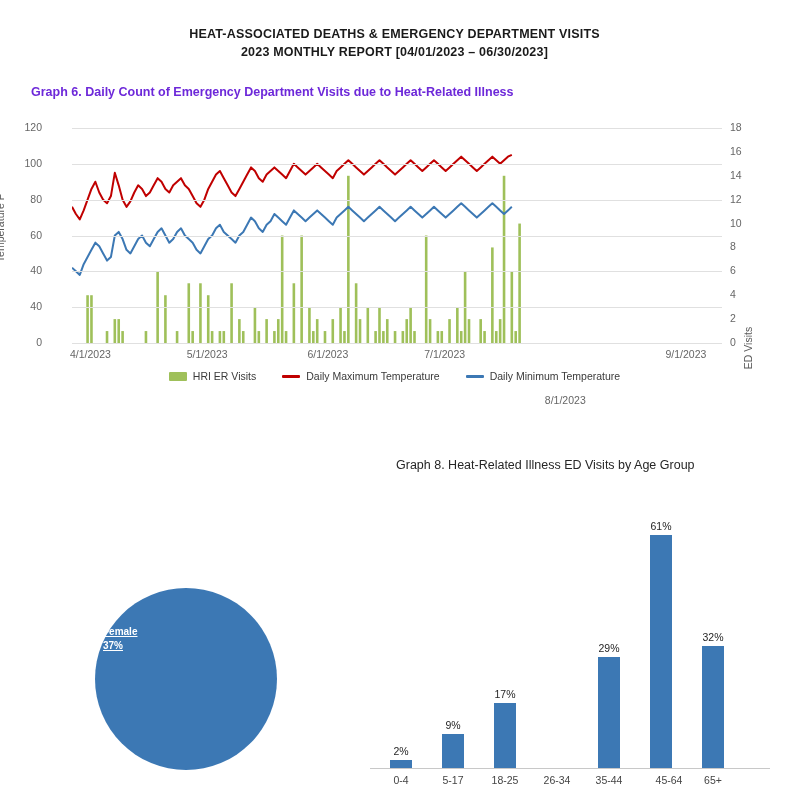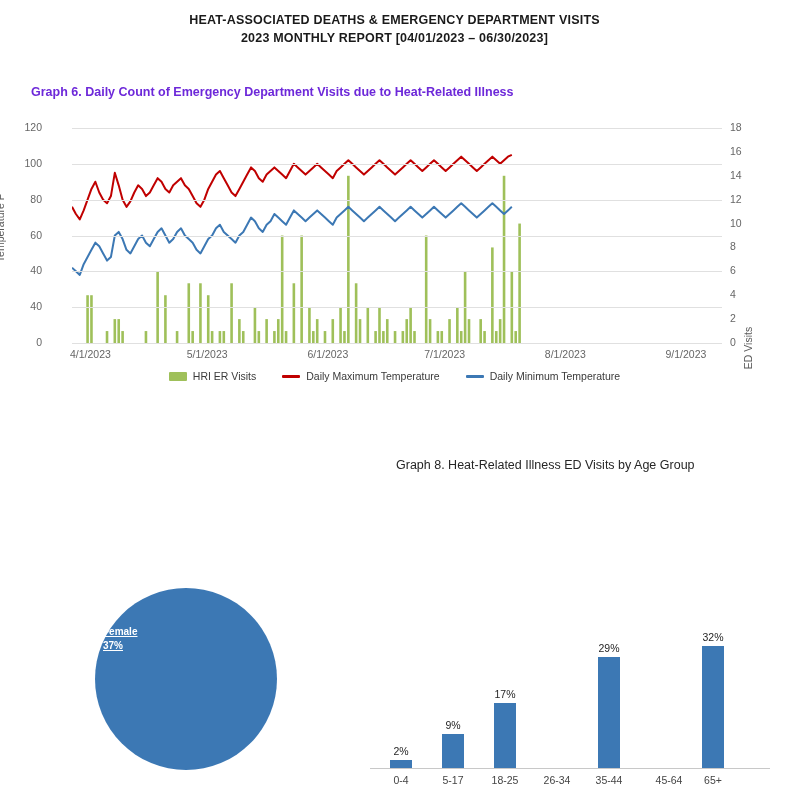--- a/index.html
+++ b/index.html
@@ -16,21 +16,21 @@
     position: relative;
   }
   .page {
     position: relative;
     width: 789px;
     height: 804px;
   }
   
   .report-header {
     text-align: center;
-    padding-top: 11px;
+    padding-top: 25px;
   }
   .report-header .line {
     font-size: 12.5px;
     font-weight: bold;
     letter-spacing: 0.2px;
     line-height: 18px;
     color: #1a1a1a;
   }
 
   
@@ -340,21 +340,21 @@
         <div class="ytick-right" style="top: 95.5556px;">10</div>
         <div class="ytick-right" style="top: 119.444px;">8</div>
         <div class="ytick-right" style="top: 143.333px;">6</div>
         <div class="ytick-right" style="top: 167.222px;">4</div>
         <div class="ytick-right" style="top: 191.111px;">2</div>
         <div class="ytick-right" style="top: 215px;">0</div>
         <div class="xtick" style="left: 0px;">4/1/2023</div>
         <div class="xtick" style="left: 116.766px;">5/1/2023</div>
         <div class="xtick" style="left: 237.425px;">6/1/2023</div>
         <div class="xtick" style="left: 354.192px;">7/1/2023</div>
-        <div class="xtick" style="left: 474.85px;">8/1/2023</div>
+        <div class="xtick" style="left: 474.85px; margin-top: 46px;">8/1/2023</div>
         <div class="xtick" style="left: 595.509px;">9/1/2023</div>
       </div>
 
     <div class="legend">
       <div class="legend-item">
         <span class="legend-swatch" style="background:#9fc05a"></span>
         <span>HRI ER Visits</span>
       </div>
       <div class="legend-item">
         <span class="legend-swatch line" style="background:#c00000"></span>
@@ -390,20 +390,24 @@
           <div class="bar-value">9%</div>
           <div class="bar-rect" style="height: 34.5px; background: rgb(60, 120, 180);"></div>
         </div>
         <div class="bar-col" style="left: 112px;">
           <div class="bar-value">17%</div>
           <div class="bar-rect" style="height: 65.1px; background: rgb(60, 120, 180);"></div>
         </div>
         <div class="bar-col" style="left: 216px;">
           <div class="bar-value">29%</div>
           <div class="bar-rect" style="height: 111px; background: rgb(60, 120, 180);"></div>
+        </div>
+        <div class="bar-col" style="left: 268px;">
+          <div class="bar-value">61%</div>
+          <div class="bar-rect" style="height: 233.5px; background: rgb(60, 120, 180);"></div>
         </div>
         <div class="bar-col" style="left: 320px;">
           <div class="bar-value">32%</div>
           <div class="bar-rect" style="height: 122.5px; background: rgb(60, 120, 180);"></div>
         </div>
       </div>
     <div class="bar-axis"></div>
     <div id="g8cats">
         <div class="bar-cat" style="left: 8px;">0-4</div>
         <div class="bar-cat" style="left: 60px;">5-17</div>

